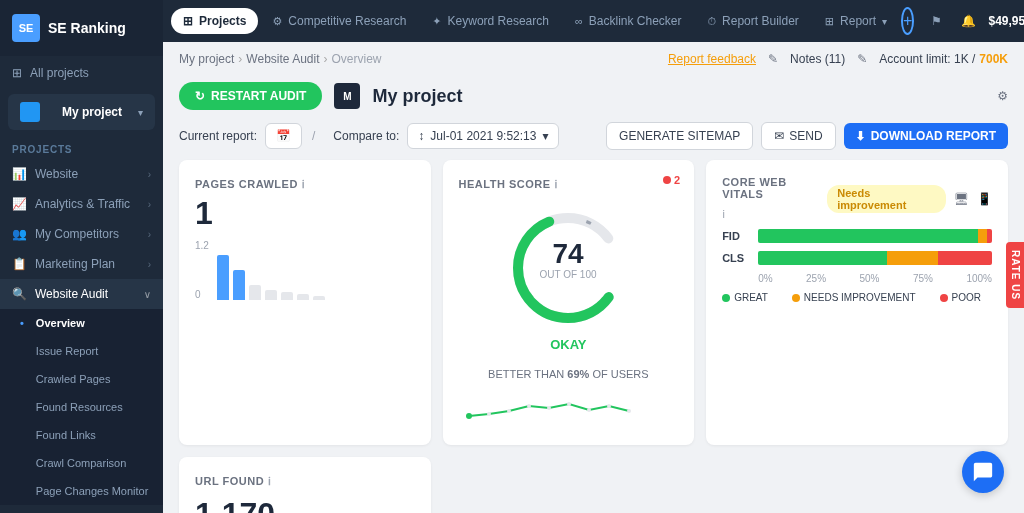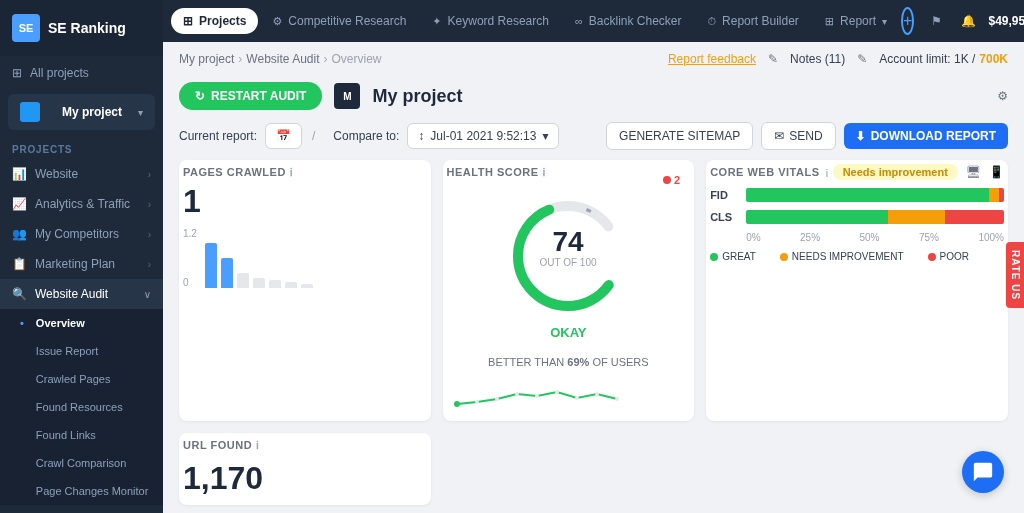--- a/index.html
+++ b/index.html
@@ -72,21 +72,21 @@
     .compare-label { color: #374151; font-size: 12px; margin-left: 8px; }
     .compare-date { display: flex; align-items: center; gap: 6px; font-size: 12px; color: #374151; background: #fff; border: 1px solid #d1d5db; border-radius: 6px; padding: 5px 10px; cursor: pointer; }
     .report-actions { margin-left: auto; display: flex; align-items: center; gap: 8px; }
     .sitemap-btn { background: #fff; border: 1px solid #d1d5db; border-radius: 6px; padding: 6px 12px; font-size: 12px; cursor: pointer; color: #374151; font-weight: 500; }
     .send-btn { background: #fff; border: 1px solid #d1d5db; border-radius: 6px; padding: 6px 12px; font-size: 12px; cursor: pointer; color: #374151; font-weight: 500; display: flex; align-items: center; gap: 5px; }
     .download-btn { background: #1d6ef5; border: none; border-radius: 6px; padding: 6px 12px; font-size: 12px; cursor: pointer; color: #fff; font-weight: 600; display: flex; align-items: center; gap: 5px; }
 
     
     .dashboard { padding: 0 16px 16px; display: grid; grid-template-columns: 1fr 1fr 1.2fr; gap: 12px; }
 
-    .card { background: #fff; border-radius: 8px; padding: 4px; box-shadow: 0 1px 3px rgba(0,0,0,0.06); }
+    .card { background: #fff; border-radius: 8px; padding: 16px; box-shadow: 0 1px 3px rgba(0,0,0,0.06); }
 
     .card-title { font-size: 11px; font-weight: 600; color: #6b7280; text-transform: uppercase; letter-spacing: 0.5px; margin-bottom: 4px; display: flex; align-items: center; gap: 4px; }
     .card-info { color: #9ca3af; font-size: 11px; cursor: help; }
 
     .card-value { font-size: 32px; font-weight: 700; color: #1e293b; margin: 4px 0; }
 
     
     .mini-chart { height: 60px; display: flex; align-items: flex-end; gap: 4px; margin-top: 8px; position: relative; }
     .mini-chart-y { display: flex; flex-direction: column; justify-content: space-between; margin-right: 4px; color: #9ca3af; font-size: 10px; height: 100%; }
     .bar { width: 12px; border-radius: 2px 2px 0 0; }
@@ -370,21 +370,21 @@
               <circle cx="90" cy="22" r="2" fill="#e5e7eb"></circle>
               <circle cx="110" cy="18" r="2" fill="#e5e7eb"></circle>
               <circle cx="130" cy="24" r="2" fill="#e5e7eb"></circle>
               <circle cx="150" cy="20" r="2" fill="#e5e7eb"></circle>
               <circle cx="170" cy="25" r="2" fill="#e5e7eb"></circle>
             </svg>
           </div>
 
           <div class="card">
             <div class="cwv-header">
-              <div style="display:flex;gap:6px;">
+              <div style="display:flex;gap:6px;flex-direction:column;">
                 <span class="card-title" style="margin:0;">CORE WEB VITALS</span>
                 <span class="card-info">ℹ</span>
               </div>
               <div style="display:flex;align-items:center;gap:8px;">
                 <span class="needs-improvement">Needs improvement</span>
                 <div class="device-icons">
                   <span>🖥</span>
                   <span>📱</span>
                 </div>
               </div>

